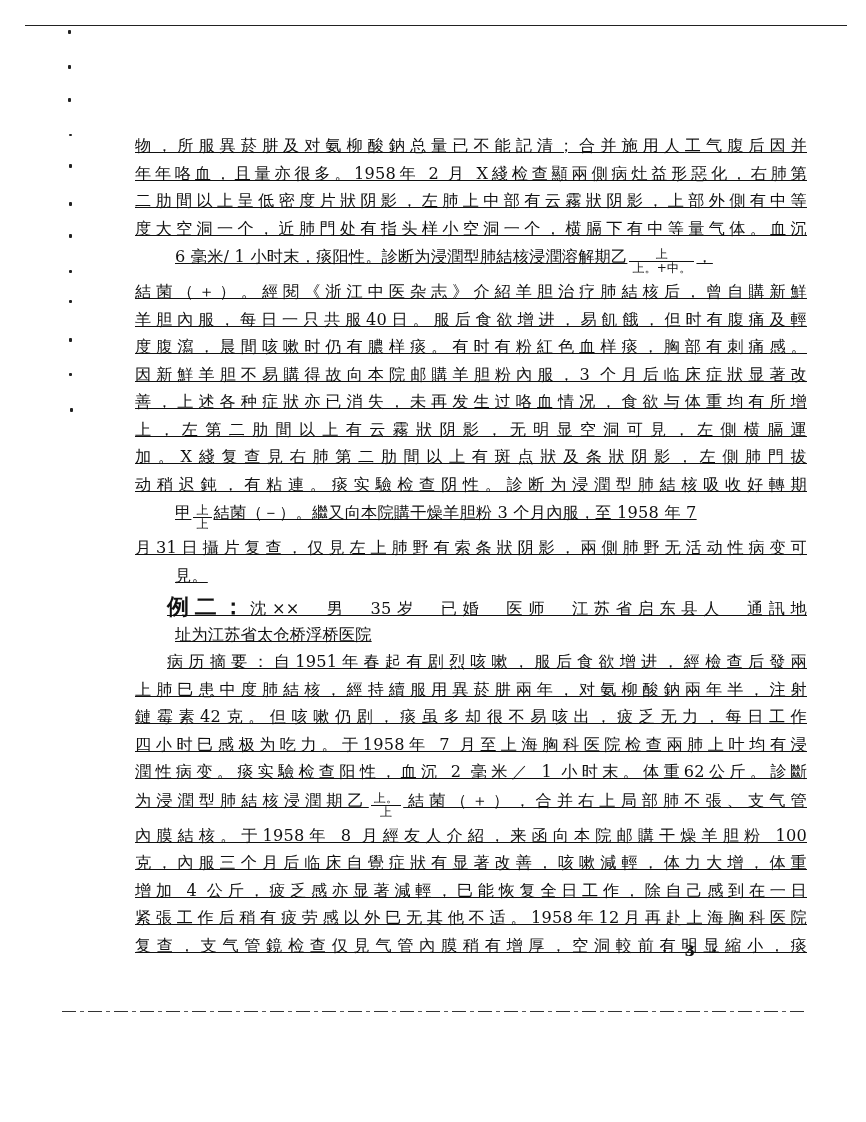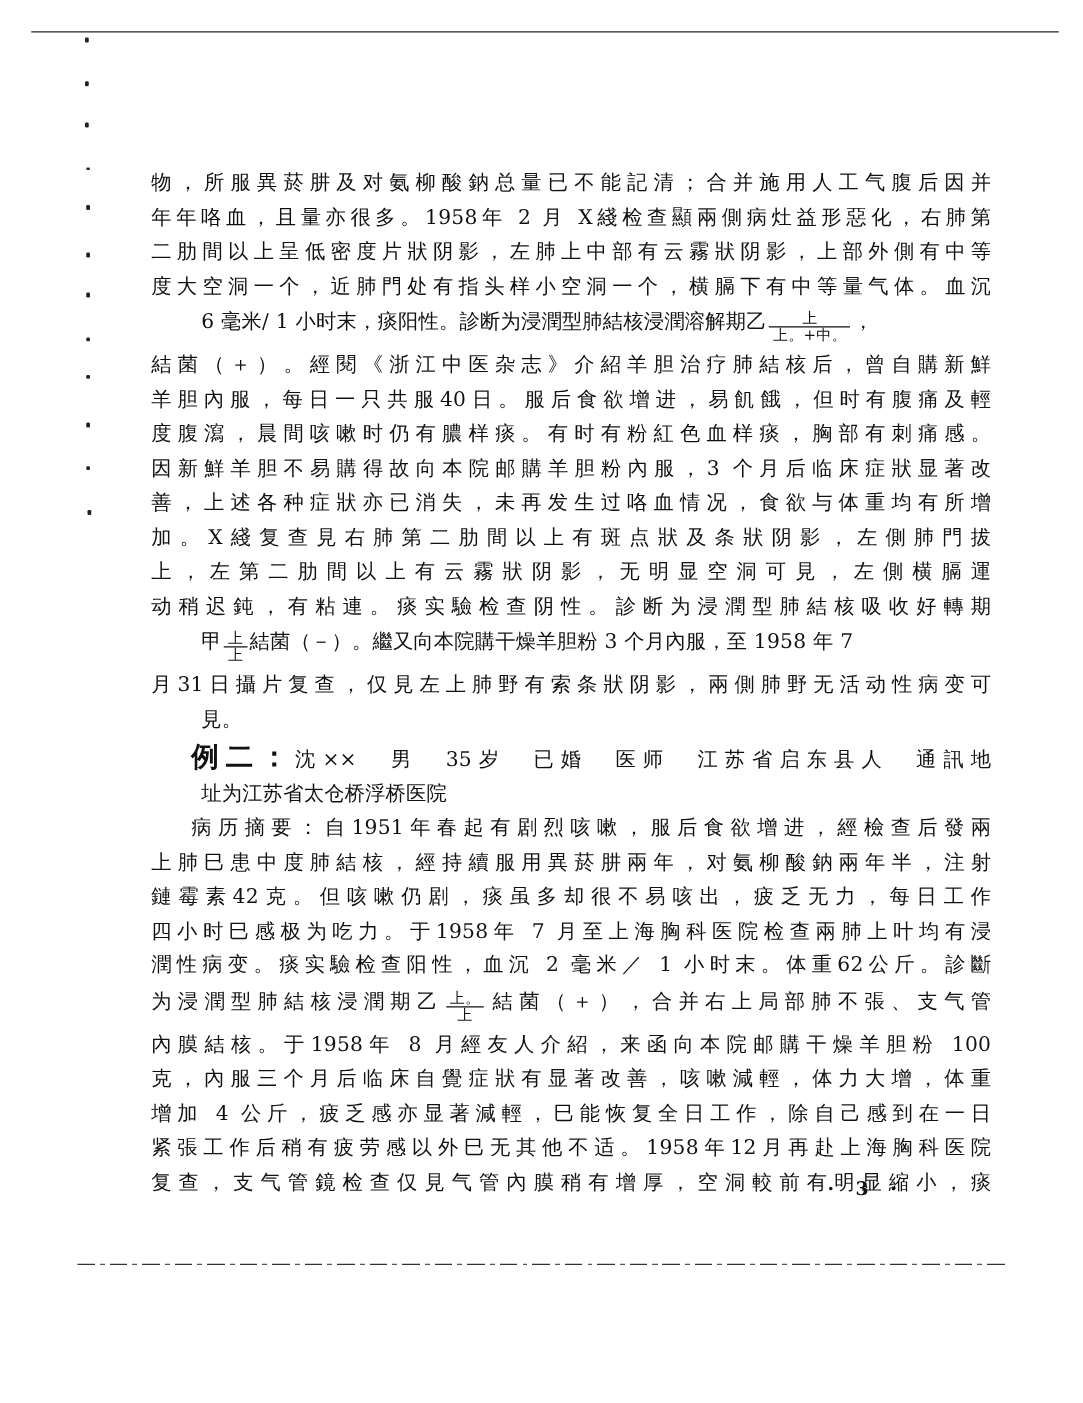--- a/index.html
+++ b/index.html
@@ -9,21 +9,21 @@
       color: #111111;
     }
     .top-rule {
       position: absolute; left: 25px; top: 25px; width: 822px; height: 1px;
       background: #222222;
     }
     .margin-dot {
       position: absolute; width: 3px; height: 4px; background: #222; border-radius: 1px;
     }
     .page-content {
-      position: absolute; left: 121px; top: 132px; width: 672px;
+      position: absolute; left: 135px; top: 132px; width: 672px; text-decoration: underline;
     }
     .line {
       height: 27.5px; line-height: 27.5px; font-size: 16.2px;
       white-space: nowrap; text-align: justify; text-align-last: justify;
       letter-spacing: 0.2px;
     }
     .line.short { text-align-last: left; margin-left: 40px; }
     .line.tall { height: 36px; line-height: 30px; }
     .line.indent { padding-left: 32px; }
     .heading-label { font-weight: bold; font-size: 22px; }
@@ -66,22 +66,22 @@
     <div class="line">物，所服異菸肼及对氨柳酸鈉总量已不能記清；合并施用人工气腹后因并</div>
     <div class="line">年年咯血，且量亦很多。1958年 2 月 X綫检查顯兩側病灶益形惡化，右肺第</div>
     <div class="line">二肋間以上呈低密度片狀阴影，左肺上中部有云霧狀阴影，上部外側有中等</div>
     <div class="line">度大空洞一个，近肺門处有指头样小空洞一个，横膈下有中等量气体。血沉</div>
     <div class="line tall short"><span>6 毫米/ 1 小时末，痰阳性。診断为浸潤型肺結核浸潤溶解期乙</span><span class="frac"><span class="num">上</span><span class="den">上。+中。</span></span><span>，</span></div>
     <div class="line">結菌（＋）。經閱《浙江中医杂志》介紹羊胆治疗肺結核后，曾自購新鮮</div>
     <div class="line">羊胆內服，每日一只共服40日。服后食欲增进，易飢餓，但时有腹痛及輕</div>
     <div class="line">度腹瀉，晨間咳嗽时仍有膿样痰。有时有粉紅色血样痰，胸部有刺痛感。</div>
     <div class="line">因新鮮羊胆不易購得故向本院邮購羊胆粉內服，3 个月后临床症狀显著改</div>
     <div class="line">善，上述各种症狀亦已消失，未再发生过咯血情况，食欲与体重均有所增</div>
+    <div class="line">上，左第二肋間以上有云霧狀阴影，无明显空洞可見，左側横膈運</div>
     <div class="line">加。X綫复查見右肺第二肋間以上有斑点狀及条狀阴影，左側肺門拔</div>
-    <div class="line">上，左第二肋間以上有云霧狀阴影，无明显空洞可見，左側横膈運</div>
     <div class="line">动稍迟鈍，有粘連。痰实驗检查阴性。診断为浸潤型肺結核吸收好轉期</div>
     <div class="line tall short"><span>甲</span><span class="frac"><span class="num">上</span><span class="den">上</span></span><span>結菌（－）。繼又向本院購干燥羊胆粉 3 个月內服，至 1958 年 7</span></div>
     <div class="line">月31日攝片复查，仅見左上肺野有索条狀阴影，兩側肺野无活动性病变可</div>
     <div class="line short">見。</div>
   </div>
 
   <div style="margin-top:4px">
     <div class="line indent"><span class="heading-label">例二：</span><span>沈××　男　35岁　已婚　医师　江苏省启东县人　通訊地</span></div>
     <div class="line short">址为江苏省太仓桥浮桥医院</div>
     <div class="line indent">病历摘要：自1951年春起有剧烈咳嗽，服后食欲增进，經檢查后發兩</div>

